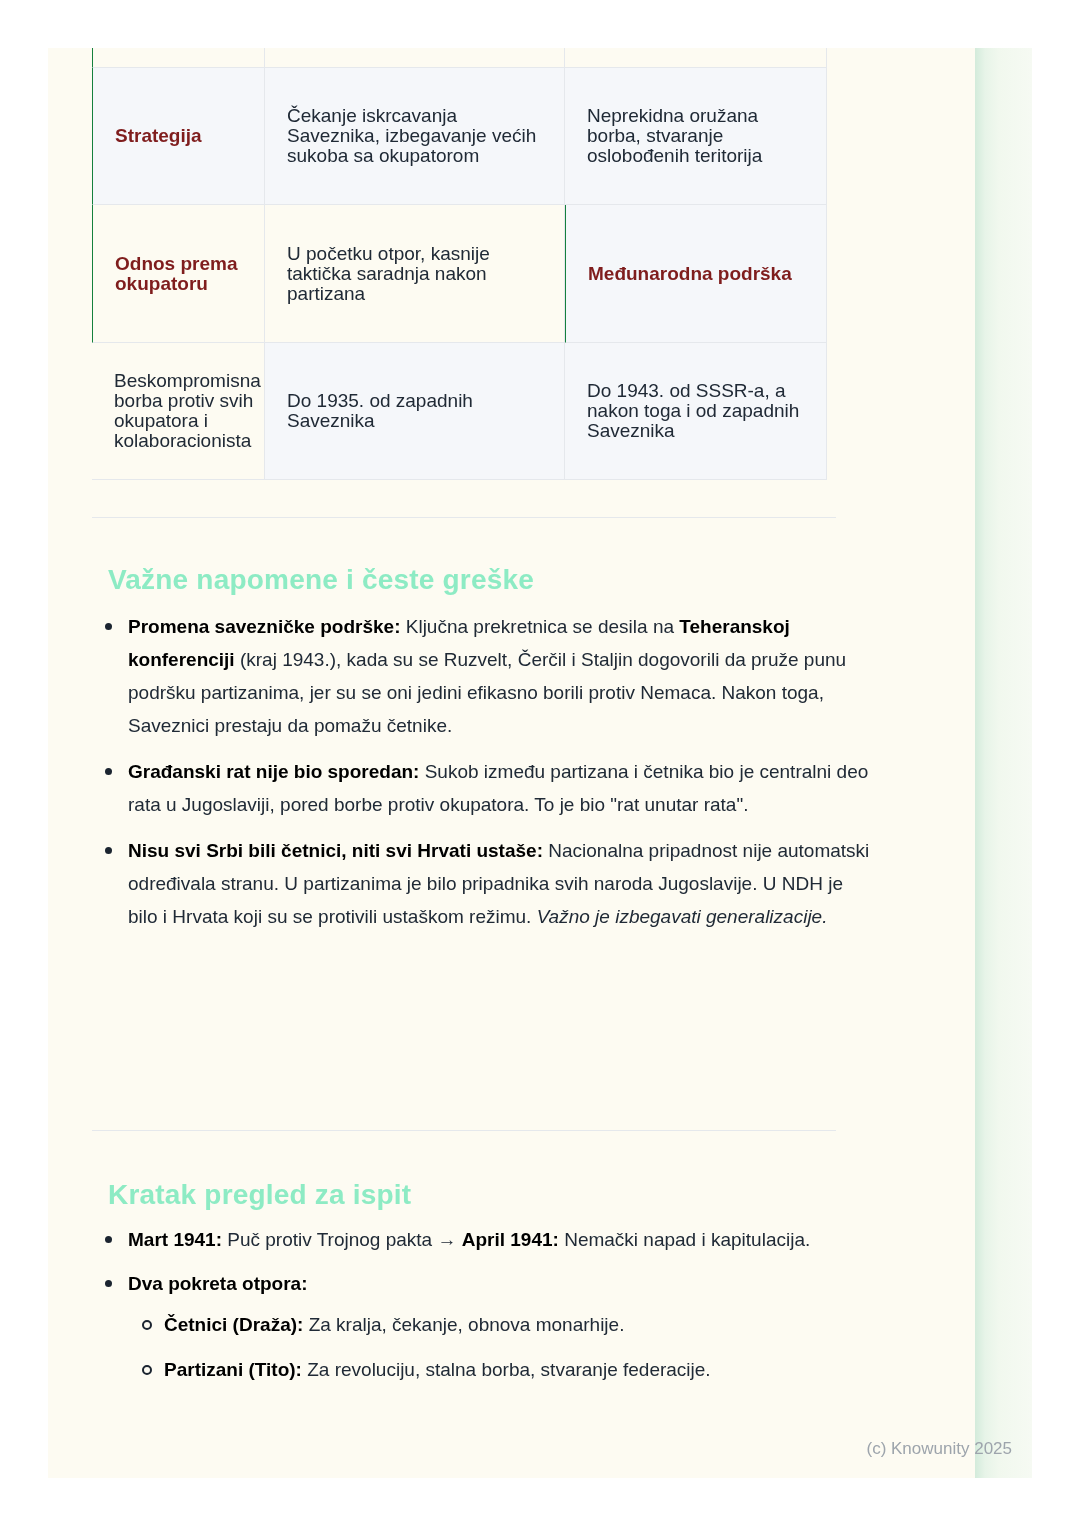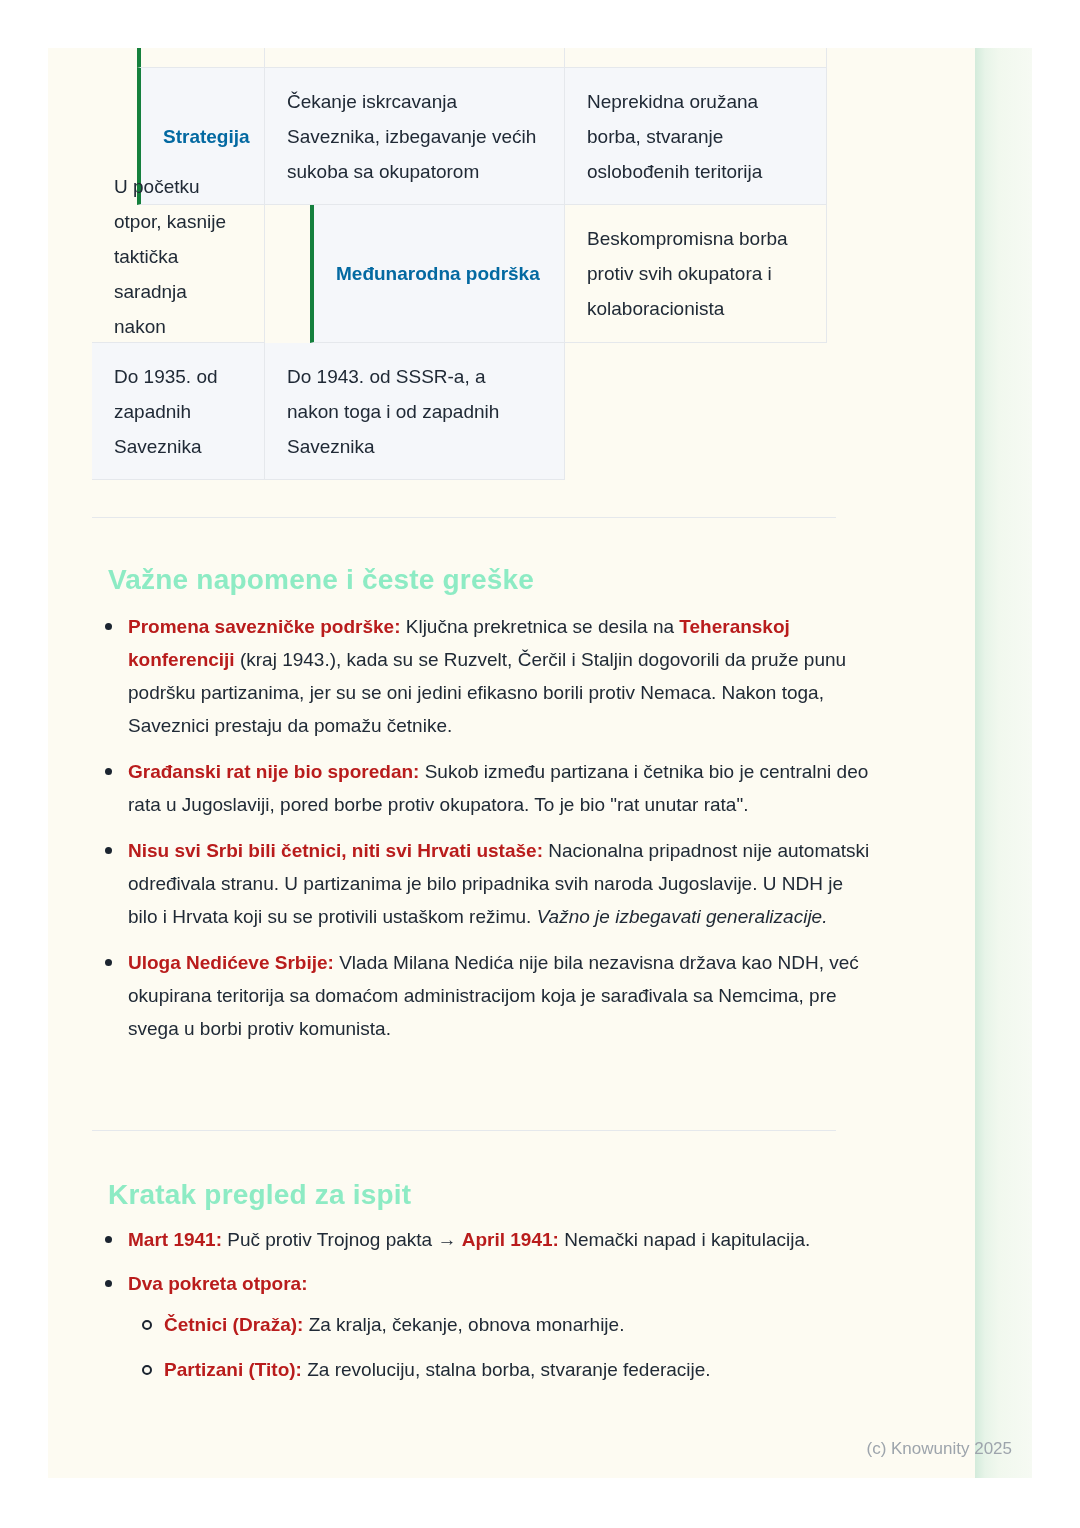--- a/index.html
+++ b/index.html
@@ -22,23 +22,23 @@
     display:grid;
     grid-template-columns:173px 300px 262px;
     grid-template-rows:20px 137px 138px 137px;
   }
   .cell {
     box-sizing:border-box;
     border-right:1px solid #E5E8EC;
     border-bottom:1px solid #E5E8EC;
     display:flex; align-items:center;
     padding:6px 24px 6px 22px;
-    font-size:19px; line-height:35px; color:#202A36;
+    font-size:19px; line-height:20px; color:#202A36;
   }
-  .cell.c1 { border-left:4px solid #15803d; font-weight:700; color:#0369a1;margin-left:45px; }
+  .cell.c1 { border-left:1px solid #15803d; font-weight:700; color:#7f1d1d; }
   .row-shade { background:#F5F7FA; }
   
   .divider { position:absolute; left:44px; width:744px; height:1px; background:#E5E8EC; }
   .d1 { top:469px; }
   .d2 { top:1082px; }
   .sec-heading {
     position:absolute; left:44px; margin:16px;
     font-size:28px; font-weight:700; color:#8DEBC4; letter-spacing:0.2px;
   }
   .h1 { top:500px; }
@@ -57,21 +57,21 @@
     content:""; position:absolute; left:-23px; top:13px;
     width:7px; height:7px; border-radius:50%; background:#1B2430;
   }
   .sub { margin:8px 0 0 0; padding:0 0 0 36px; list-style:none; }
   .sub > li { position:relative; margin:0 0 12px 0; }
   .sub > li::before {
     content:""; position:absolute; left:-22px; top:12px;
     width:6px; height:6px; border-radius:50%;
     background:transparent; border:2px solid #1B2430; box-sizing:content-box;
   }
-  .b { font-weight:700; color:#b91c1c; }
+  .b { font-weight:700; color:#000000; }
   .i { font-style:italic;margin-top:32px; }
   
   .watermark {
     position:absolute; top:1391px; right:20px;
     font-size:17px; color:#9DA4AC; z-index:5;
   }
 </style>
 </head>
 <body>
 
@@ -89,20 +89,23 @@
       <div class="cell c1 row-shade">
         <span>Strategija</span>
       </div>
       <div class="cell row-shade">
         <span>Čekanje iskrcavanja Saveznika, izbegavanje većih sukoba sa okupatorom</span>
       </div>
       <div class="cell row-shade">
         <span>Neprekidna oružana borba, stvaranje oslobođenih teritorija</span>
       </div>
 
+      <div class="cell c1">
+        <span>Odnos prema okupatoru</span>
+      </div>
       <div class="cell">
         <span>U početku otpor, kasnije taktička saradnja nakon partizana</span>
       </div>
       <div class="cell c1 row-shade">
         <span>Međunarodna podrška</span>
       </div>
 
       <div class="cell">
         <span>Beskompromisna borba protiv svih okupatora i kolaboracionista</span>
       </div>
@@ -121,23 +124,20 @@
     <ul class="bullets list1">
       <li>
         <span class="b">Promena savezničke podrške:</span><span> Ključna prekretnica se desila na </span><span class="b">Teheranskoj konferenciji</span><span> (kraj 1943.), kada su se Ruzvelt, Čerčil i Staljin dogovorili da pruže punu podršku partizanima, jer su se oni jedini efikasno borili protiv Nemaca. Nakon toga, Saveznici prestaju da pomažu četnike.</span>
       </li>
       <li>
         <span class="b">Građanski rat nije bio sporedan:</span><span> Sukob između partizana i četnika bio je centralni deo rata u Jugoslaviji, pored borbe protiv okupatora. To je bio "rat unutar rata".</span>
       </li>
       <li>
         <span class="b">Nisu svi Srbi bili četnici, niti svi Hrvati ustaše:</span><span> Nacionalna pripadnost nije automatski određivala stranu. U partizanima je bilo pripadnika svih naroda Jugoslavije. U NDH je bilo i Hrvata koji su se protivili ustaškom režimu. </span><span class="i">Važno je izbegavati generalizacije.</span>
       </li>
-      <li>
-        <span class="b">Uloga Nedićeve Srbije:</span><span> Vlada Milana Nedića nije bila nezavisna država kao NDH, već okupirana teritorija sa domaćom administracijom koja je sarađivala sa Nemcima, pre svega u borbi protiv komunista.</span>
-      </li>
     </ul>
 
     <div class="divider d2"></div>
 
     <h2 class="sec-heading h2">Kratak pregled za ispit</h2>
 
     <ul class="bullets list2">
       <li>
         <span class="b">Mart 1941:</span><span> Puč protiv Trojnog pakta → </span><span class="b">April 1941:</span><span> Nemački napad i kapitulacija.</span>
       </li>

